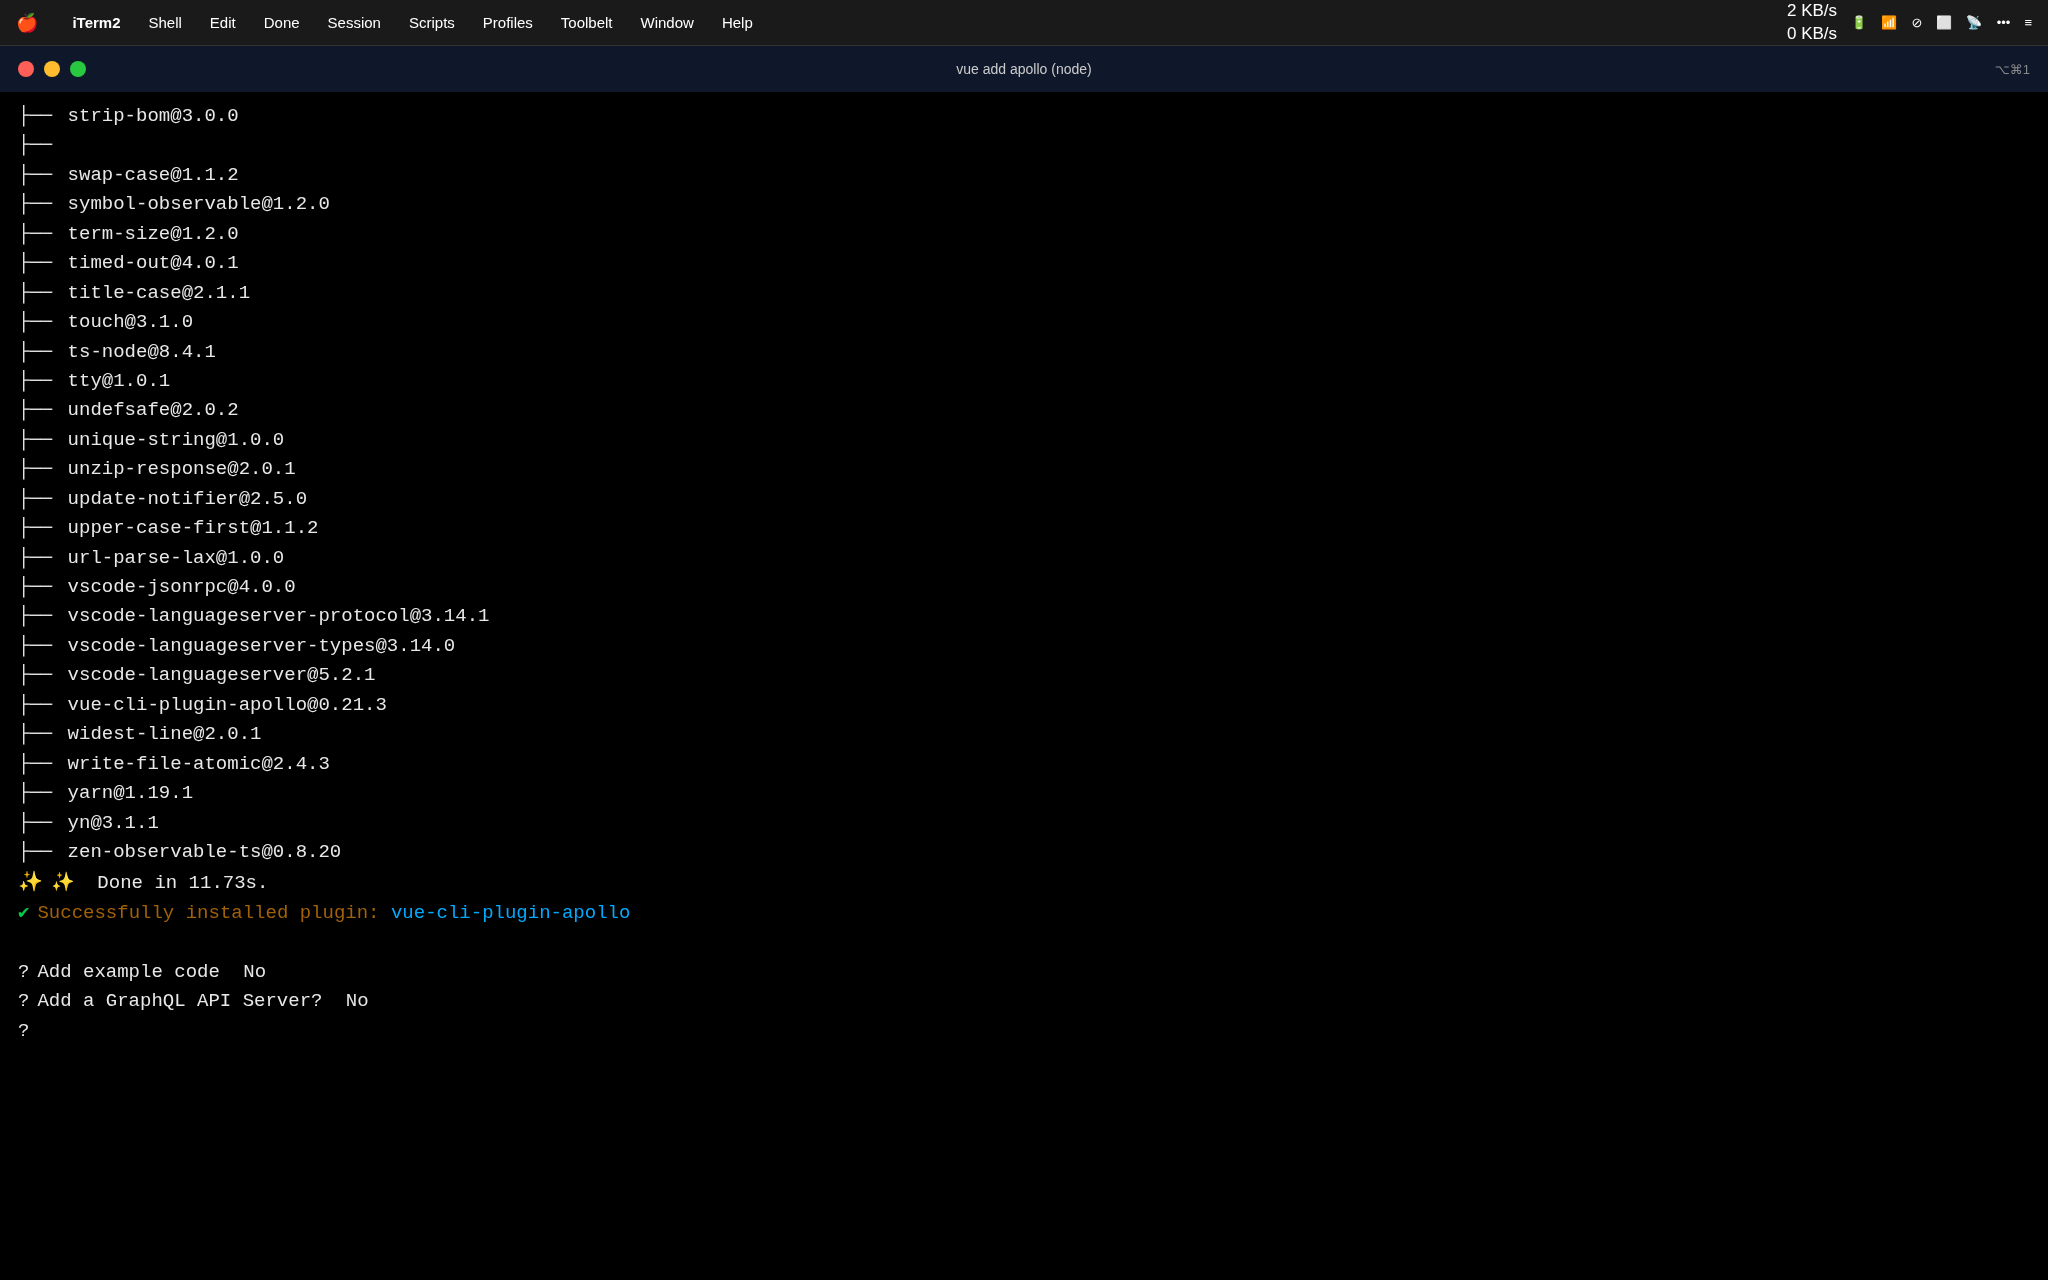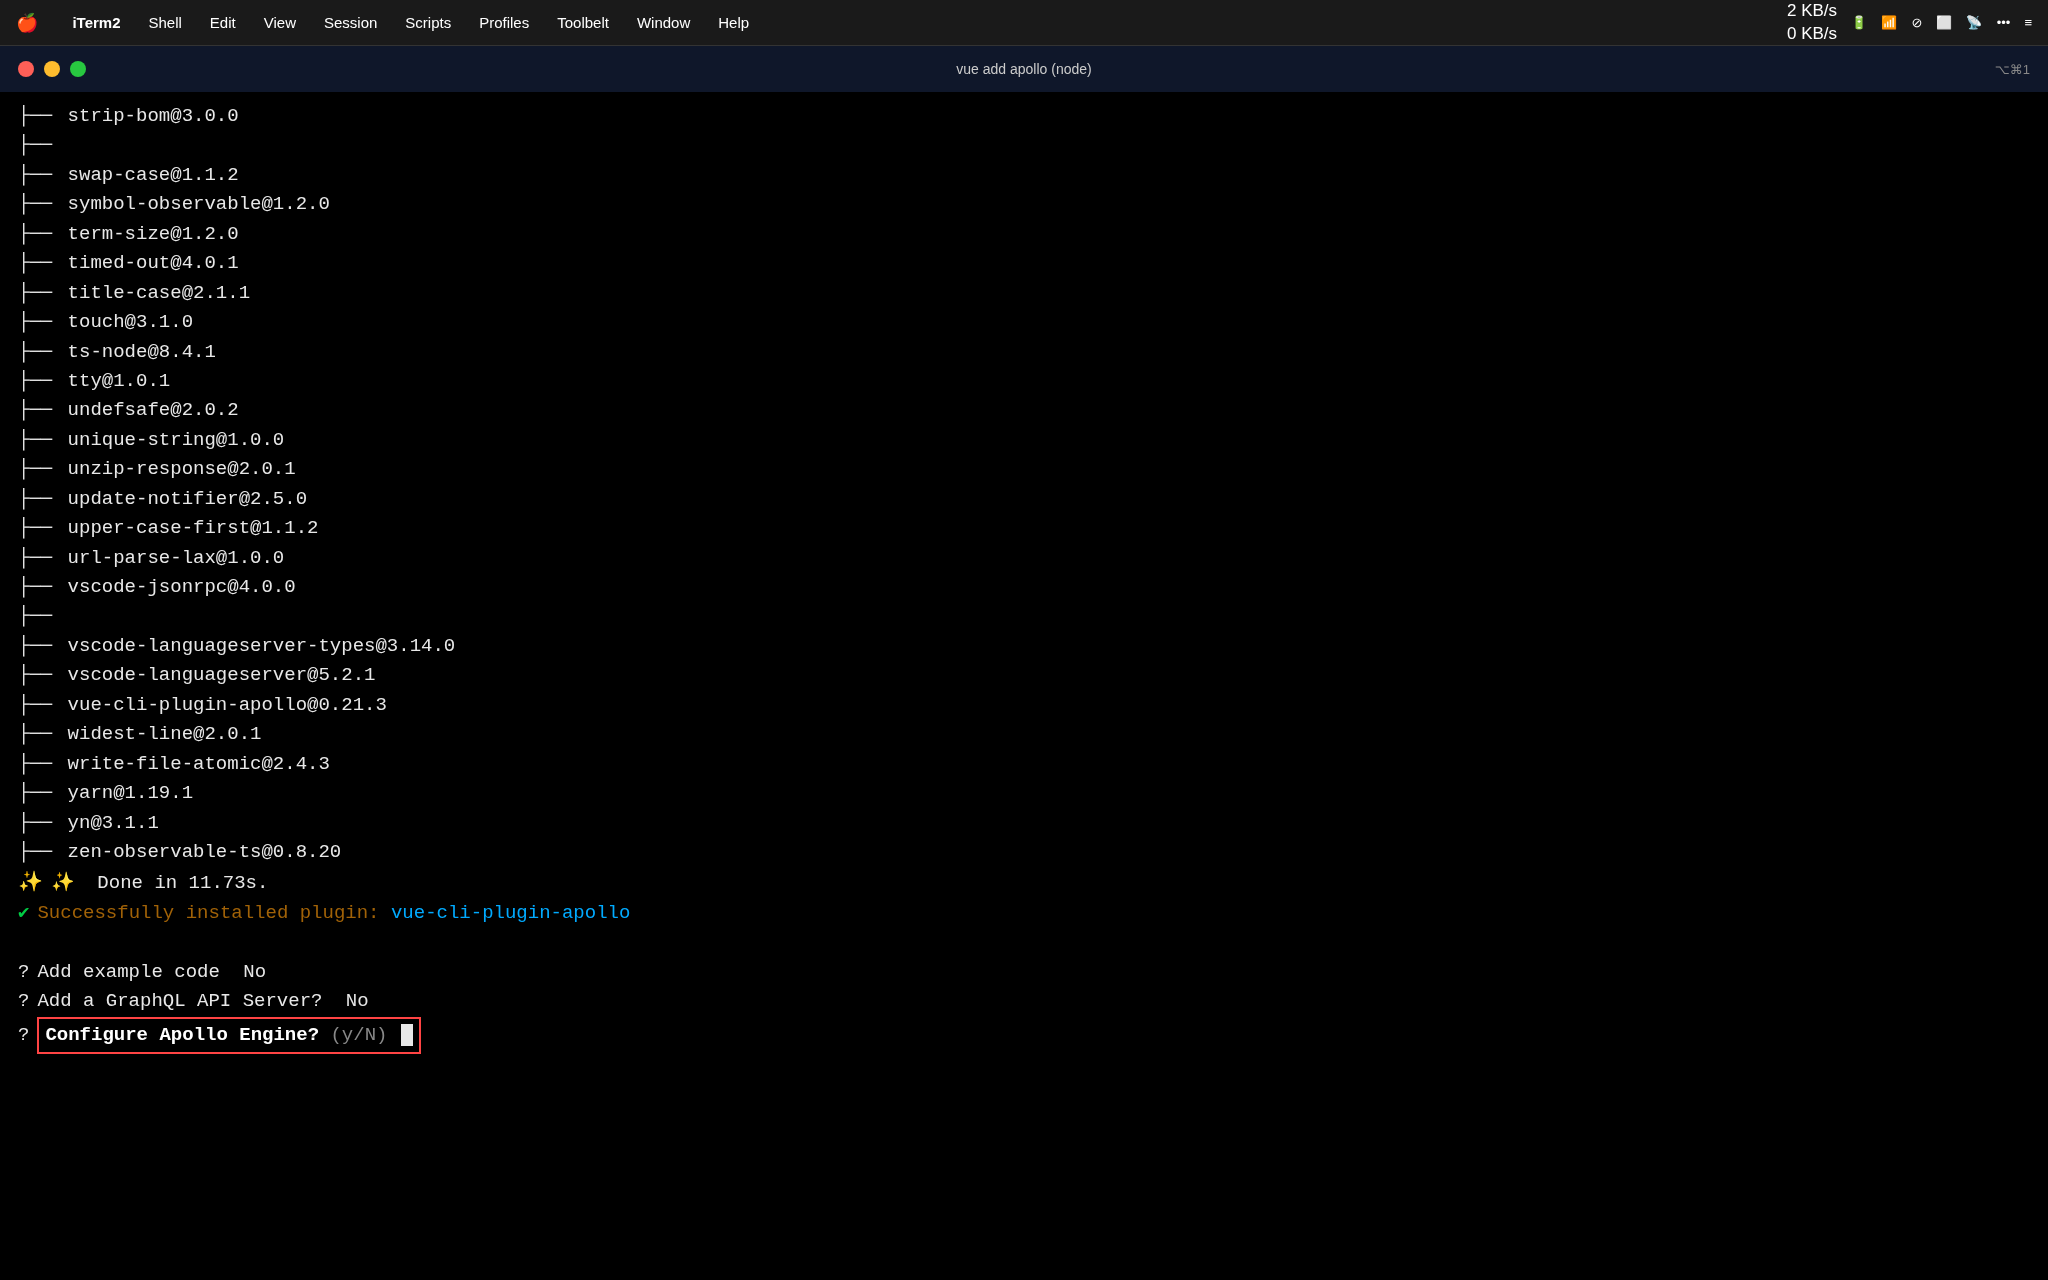--- a/index.html
+++ b/index.html
@@ -209,21 +209,21 @@
     }
   </style>
 </head>
 <body>
 
 <div id="menubar">
   <span class="menu-apple">🍎</span>
   <span class="menu-item bold">iTerm2</span>
   <span class="menu-item">Shell</span>
   <span class="menu-item">Edit</span>
-  <span class="menu-item">View</span>
+  <span class="menu-item">Done</span>
   <span class="menu-item">Session</span>
   <span class="menu-item">Scripts</span>
   <span class="menu-item">Profiles</span>
   <span class="menu-item">Toolbelt</span>
   <span class="menu-item">Window</span>
   <span class="menu-item">Help</span>
 
   <div class="menu-right">
     <div class="network-speed">
       <span>2 KB/s</span>
@@ -262,21 +262,21 @@
       <div class="term-line"><span class="tree-branch">├── </span><span class="pkg-name">touch@3.1.0</span></div>
       <div class="term-line"><span class="tree-branch">├── </span><span class="pkg-name">ts-node@8.4.1</span></div>
       <div class="term-line"><span class="tree-branch">├── </span><span class="pkg-name">tty@1.0.1</span></div>
       <div class="term-line"><span class="tree-branch">├── </span><span class="pkg-name">undefsafe@2.0.2</span></div>
       <div class="term-line"><span class="tree-branch">├── </span><span class="pkg-name">unique-string@1.0.0</span></div>
       <div class="term-line"><span class="tree-branch">├── </span><span class="pkg-name">unzip-response@2.0.1</span></div>
       <div class="term-line"><span class="tree-branch">├── </span><span class="pkg-name">update-notifier@2.5.0</span></div>
       <div class="term-line"><span class="tree-branch">├── </span><span class="pkg-name">upper-case-first@1.1.2</span></div>
       <div class="term-line"><span class="tree-branch">├── </span><span class="pkg-name">url-parse-lax@1.0.0</span></div>
       <div class="term-line"><span class="tree-branch">├── </span><span class="pkg-name">vscode-jsonrpc@4.0.0</span></div>
-      <div class="term-line"><span class="tree-branch">├── </span></div>
+      <div class="term-line"><span class="tree-branch">├── </span><span class="pkg-name">vscode-languageserver-protocol@3.14.1</span></div>
       <div class="term-line"><span class="tree-branch">├── </span><span class="pkg-name">vscode-languageserver-types@3.14.0</span></div>
       <div class="term-line"><span class="tree-branch">├── </span><span class="pkg-name">vscode-languageserver@5.2.1</span></div>
       <div class="term-line"><span class="tree-branch">├── </span><span class="pkg-name">vue-cli-plugin-apollo@0.21.3</span></div>
       <div class="term-line"><span class="tree-branch">├── </span><span class="pkg-name">widest-line@2.0.1</span></div>
       <div class="term-line"><span class="tree-branch">├── </span><span class="pkg-name">write-file-atomic@2.4.3</span></div>
       <div class="term-line"><span class="tree-branch">├── </span><span class="pkg-name">yarn@1.19.1</span></div>
       <div class="term-line"><span class="tree-branch">├── </span><span class="pkg-name">yn@3.1.1</span></div>
       <div class="term-line"><span class="tree-branch">├── </span><span class="pkg-name">zen-observable-ts@0.8.20</span></div>
     </div>
 
@@ -300,20 +300,15 @@
   </div>
 
   <div class="term-line">
     <span class="question-mark">?</span>
     <span class="question-line">Add a GraphQL API Server? </span>
     <span class="answer-no">No</span>
   </div>
 
   <div class="term-line active-prompt">
     <span class="question-mark">?</span>
-    <div class="prompt-box">
-      <span class="prompt-bold">Configure Apollo Engine?</span>
-      <span class="prompt-dim"> (y/N) </span>
-      <span class="cursor-block"></span>
-    </div>
   </div>
 
 </div>
 
 </body></html>

